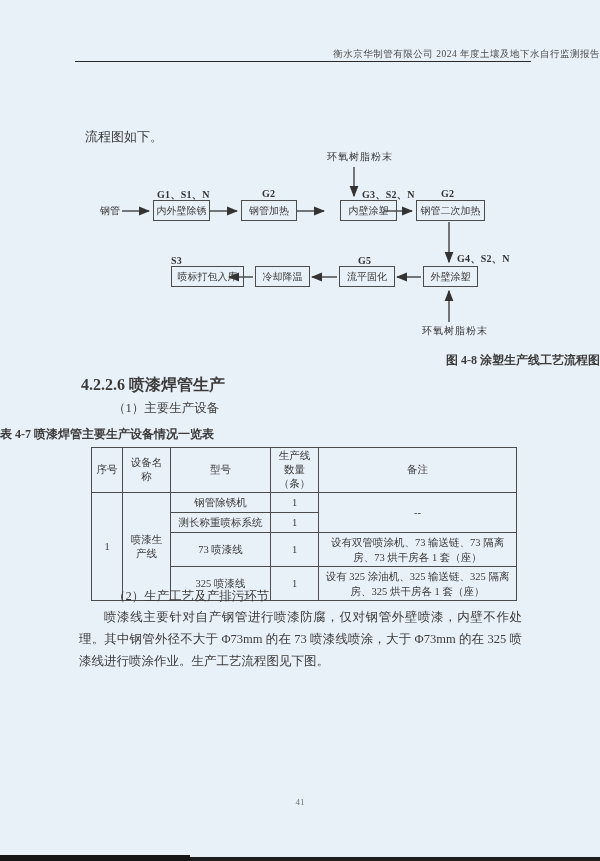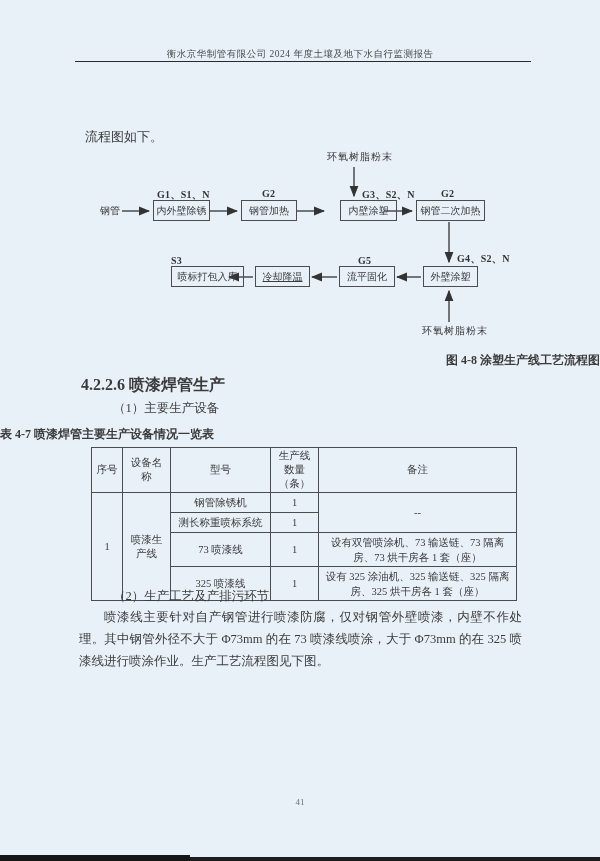--- a/index.html
+++ b/index.html
@@ -8,21 +8,21 @@
     width:600px;height:861px;
     background:#e9f1f8;
     overflow:hidden;
     font-family:"Liberation Serif","DejaVu Serif",serif;
     color:#3b3b3b;
   }
   .abs{position:absolute;}
   
   .hdr{
     top:48px;left:0;width:600px;
-    text-align:center;font-size:9.5px;color:#4a4a4a;letter-spacing:.5px;
+    text-align:right;font-size:9.5px;color:#4a4a4a;letter-spacing:.5px;
   }
   .hdr-rule{top:61px;left:75px;width:456px;height:1px;background:#2b2b2b;}
   
   .intro{top:104px;left:85px;font-size:13px;margin-top:24px;}
   
   .fc-svg{top:0;left:0;pointer-events:none;}
   .fbox{
     border:1.2px solid #4c4c4c;
     font-size:10px;line-height:19px;text-align:center;
     height:19px;background:transparent;white-space:nowrap;
@@ -105,21 +105,21 @@
   <div class="abs fbox" style="top:200px;left:241px;width:54px;">钢管加热</div>
   <div class="abs fbox" style="top:200px;left:340px;width:55px;">内壁涂塑</div>
   <div class="abs fbox" style="top:200px;left:416px;width:67px;">钢管二次加热</div>
 
   <div class="abs ftag" style="top:252px;left:457px;">G4、S2、N</div>
   <div class="abs ftag" style="top:255px;left:358px;">G5</div>
   <div class="abs ftag" style="top:255px;left:171px;">S3</div>
 
   <div class="abs fbox" style="top:266px;left:423px;width:53px;">外壁涂塑</div>
   <div class="abs fbox" style="top:266px;left:339px;width:54px;">流平固化</div>
-  <div class="abs fbox" style="top:266px;left:255px;width:53px;text-decoration:underline;">冷却降温</div>
+  <div class="abs fbox" style="top:266px;left:255px;width:53px;">冷却降温</div>
   <div class="abs fbox" style="top:266px;left:154px;width:71px;margin-left:17px;">喷标打包入库</div>
 
   <div class="abs fmat" style="top:324px;left:422px;">环氧树脂粉末</div>
 
   <div class="abs caption">图 4-8  涂塑生产线工艺流程图</div>
 
   <div class="abs h1">4.2.2.6 喷漆焊管生产</div>
   <div class="abs sub sub1">（1）主要生产设备</div>
 
   <div class="abs tbl-title">表 4-7  喷漆焊管主要生产设备情况一览表</div>

